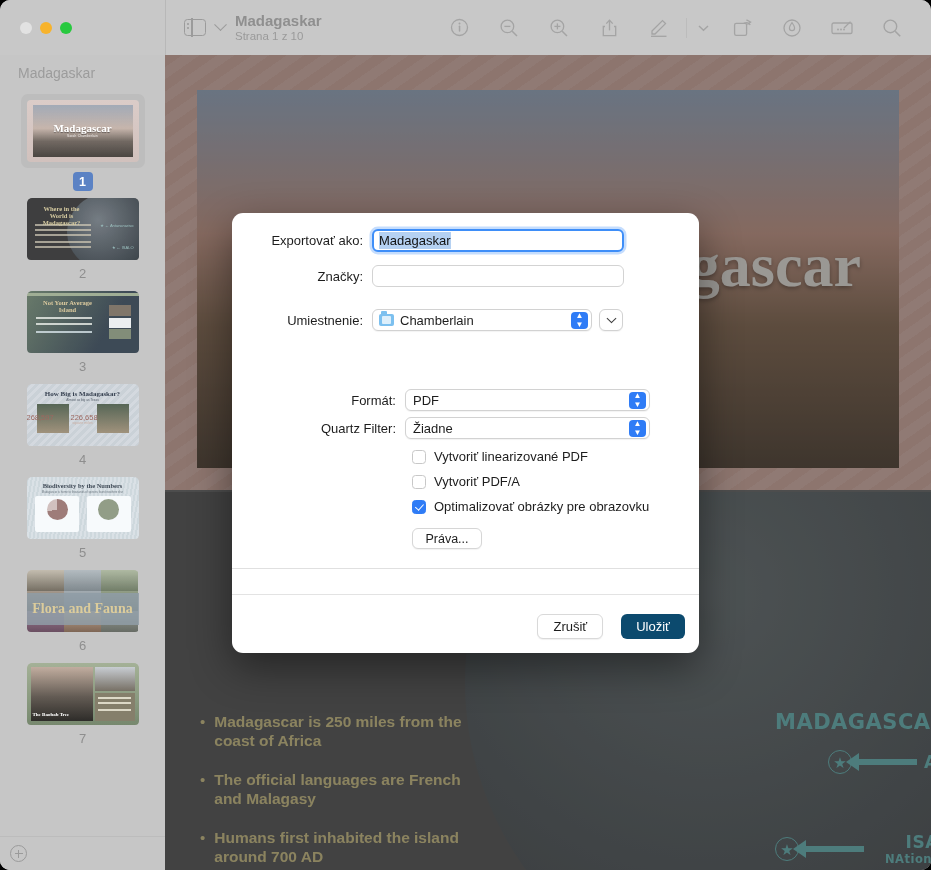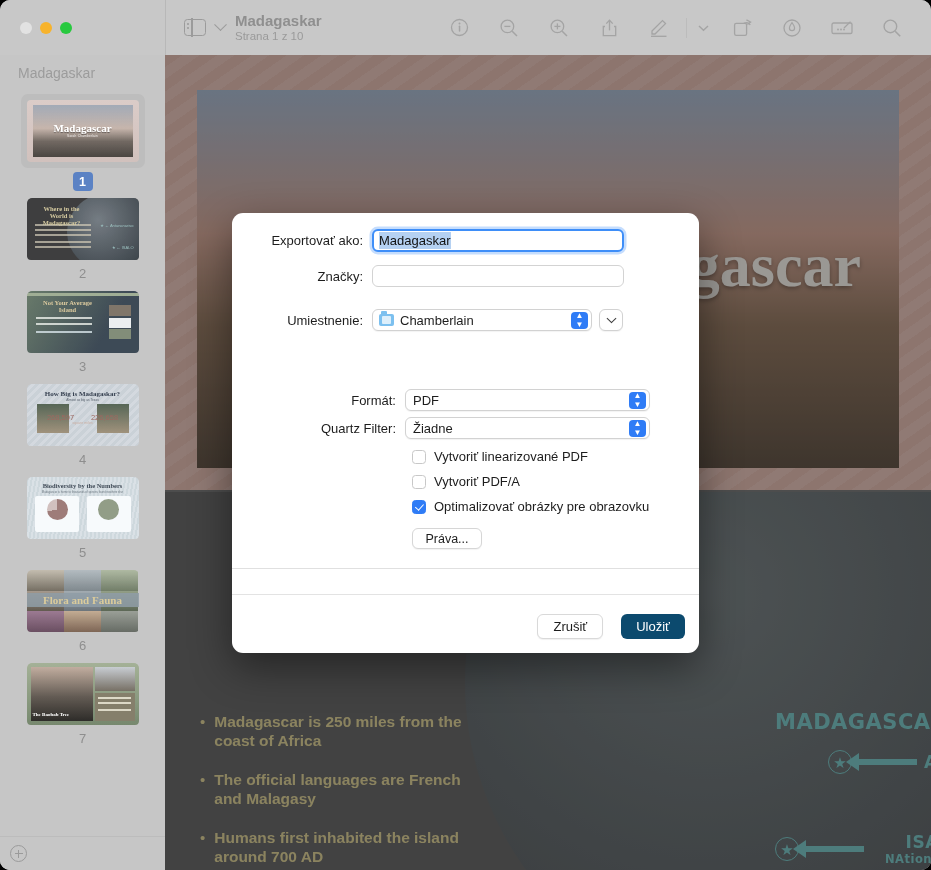--- a/index.html
+++ b/index.html
@@ -167,39 +167,39 @@
   .t3 .ph2{ position:absolute; right:8px; top:27px; width:22px; height:10px; background:#dde6ea;}
   .t3 .ph3{ position:absolute; right:8px; top:38px; width:22px; height:10px; background:#6f8f57;}
 
   .t4 { background: repeating-linear-gradient(135deg,#b9cadd,#b9cadd 3px,#c3d2e2 3px,#c3d2e2 6px); }
   .t4 .hd { position:absolute; left:0; right:0; top:6px; text-align:center; color:#23406b;
       font-family:"Liberation Serif",serif; font-weight:700; font-size:7px;}
   .t4 .sub{ position:absolute; left:0; right:0; top:14px; text-align:center; color:#46607f; font-size:3.2px;}
   .t4 .im { position:absolute; top:20px; width:32px; height:29px;
       background: linear-gradient(#3f6a3e,#b08a4e); }
   .t4 .im.a { left:10px; } .t4 .im.b { right:10px; }
-  .t4 .num{ position:absolute; top:29px; left:0; right:0; text-align:center; color:#e2513b;
+  .t4 .num{ position:absolute; top:29px; left:0; right:0; color:#e2513b;
       font-weight:400; font-size:7.5px;}
   .t4 .nn { position:absolute; top:37px; left:0; right:0; text-align:center; color:#eba07d; font-size:3.6px;}
 
   .t5 { background: repeating-linear-gradient(100deg,#b9d2e2,#b9d2e2 2px,#c6dbe8 2px,#c6dbe8 4px); }
   .t5 .hd { position:absolute; left:0; right:0; top:5px; text-align:center; color:#2c4a6b;
       font-family:"Liberation Serif",serif; font-weight:700; font-size:6.5px;}
   .t5 .sub{ position:absolute; left:0; right:0; top:13px; text-align:center; color:#5a7890; font-size:2.8px;}
   .t5 .card{ position:absolute; top:19px; width:44px; height:36px; background:#e9f1f6; border-radius:2px;}
   .t5 .card.a{ left:8px;} .t5 .card.b{ right:8px;}
   .t5 .pie{ position:absolute; top:22px; width:21px; height:21px; border-radius:50%;}
   .t5 .pie.a{ left:20px; background: conic-gradient(#c96a62 0 72%, #e2b2ad 0);}
   .t5 .pie.b{ right:20px; background:#7f9e62;}
 
   .t6 { display:grid; grid-template-columns: repeat(3,1fr); grid-template-rows: repeat(3,1fr); }
   .t6 > i { display:block; }
-  .t6 .banner{ position:absolute; left:0; right:0; top:23px; height:14px; background:rgba(118,155,181,.85);
+  .t6 .banner{ position:absolute; left:0; right:0; top:23px; height:32px; background:rgba(118,155,181,.85);
       display:flex;align-items:center;justify-content:center;
-      color:#f0c43f; font-family:"Liberation Serif",serif; font-weight:700; font-size:11px;}
+      color:#f0c43f; font-family:"Liberation Serif",serif; font-weight:700; font-size:14px;}
 
   .t7 { background: linear-gradient(#8fb36a,#5d8d45); padding:3px; }
   .t7 .l { position:absolute; left:4px; top:4px; width:62px; height:54px;
       background: linear-gradient(#d8a07a 0%, #6b5641 55%, #2f2a22 100%); }
   .t7 .lt{ position:absolute; left:6px; bottom:8px; color:#fff; font-family:"Liberation Serif",serif;
       font-weight:700; font-size:5px;}
   .t7 .r1{ position:absolute; right:4px; top:4px; width:40px; height:24px;
       background: linear-gradient(#b8c6d4,#7d6a4d);}
   .t7 .r2{ position:absolute; right:4px; top:30px; width:40px; height:28px; background:#8a7b42;}
   .t7 .r2 i{ position:absolute; left:3px; top:4px; width:33px; height:1.6px; background:#e6dca8; opacity:.9;

